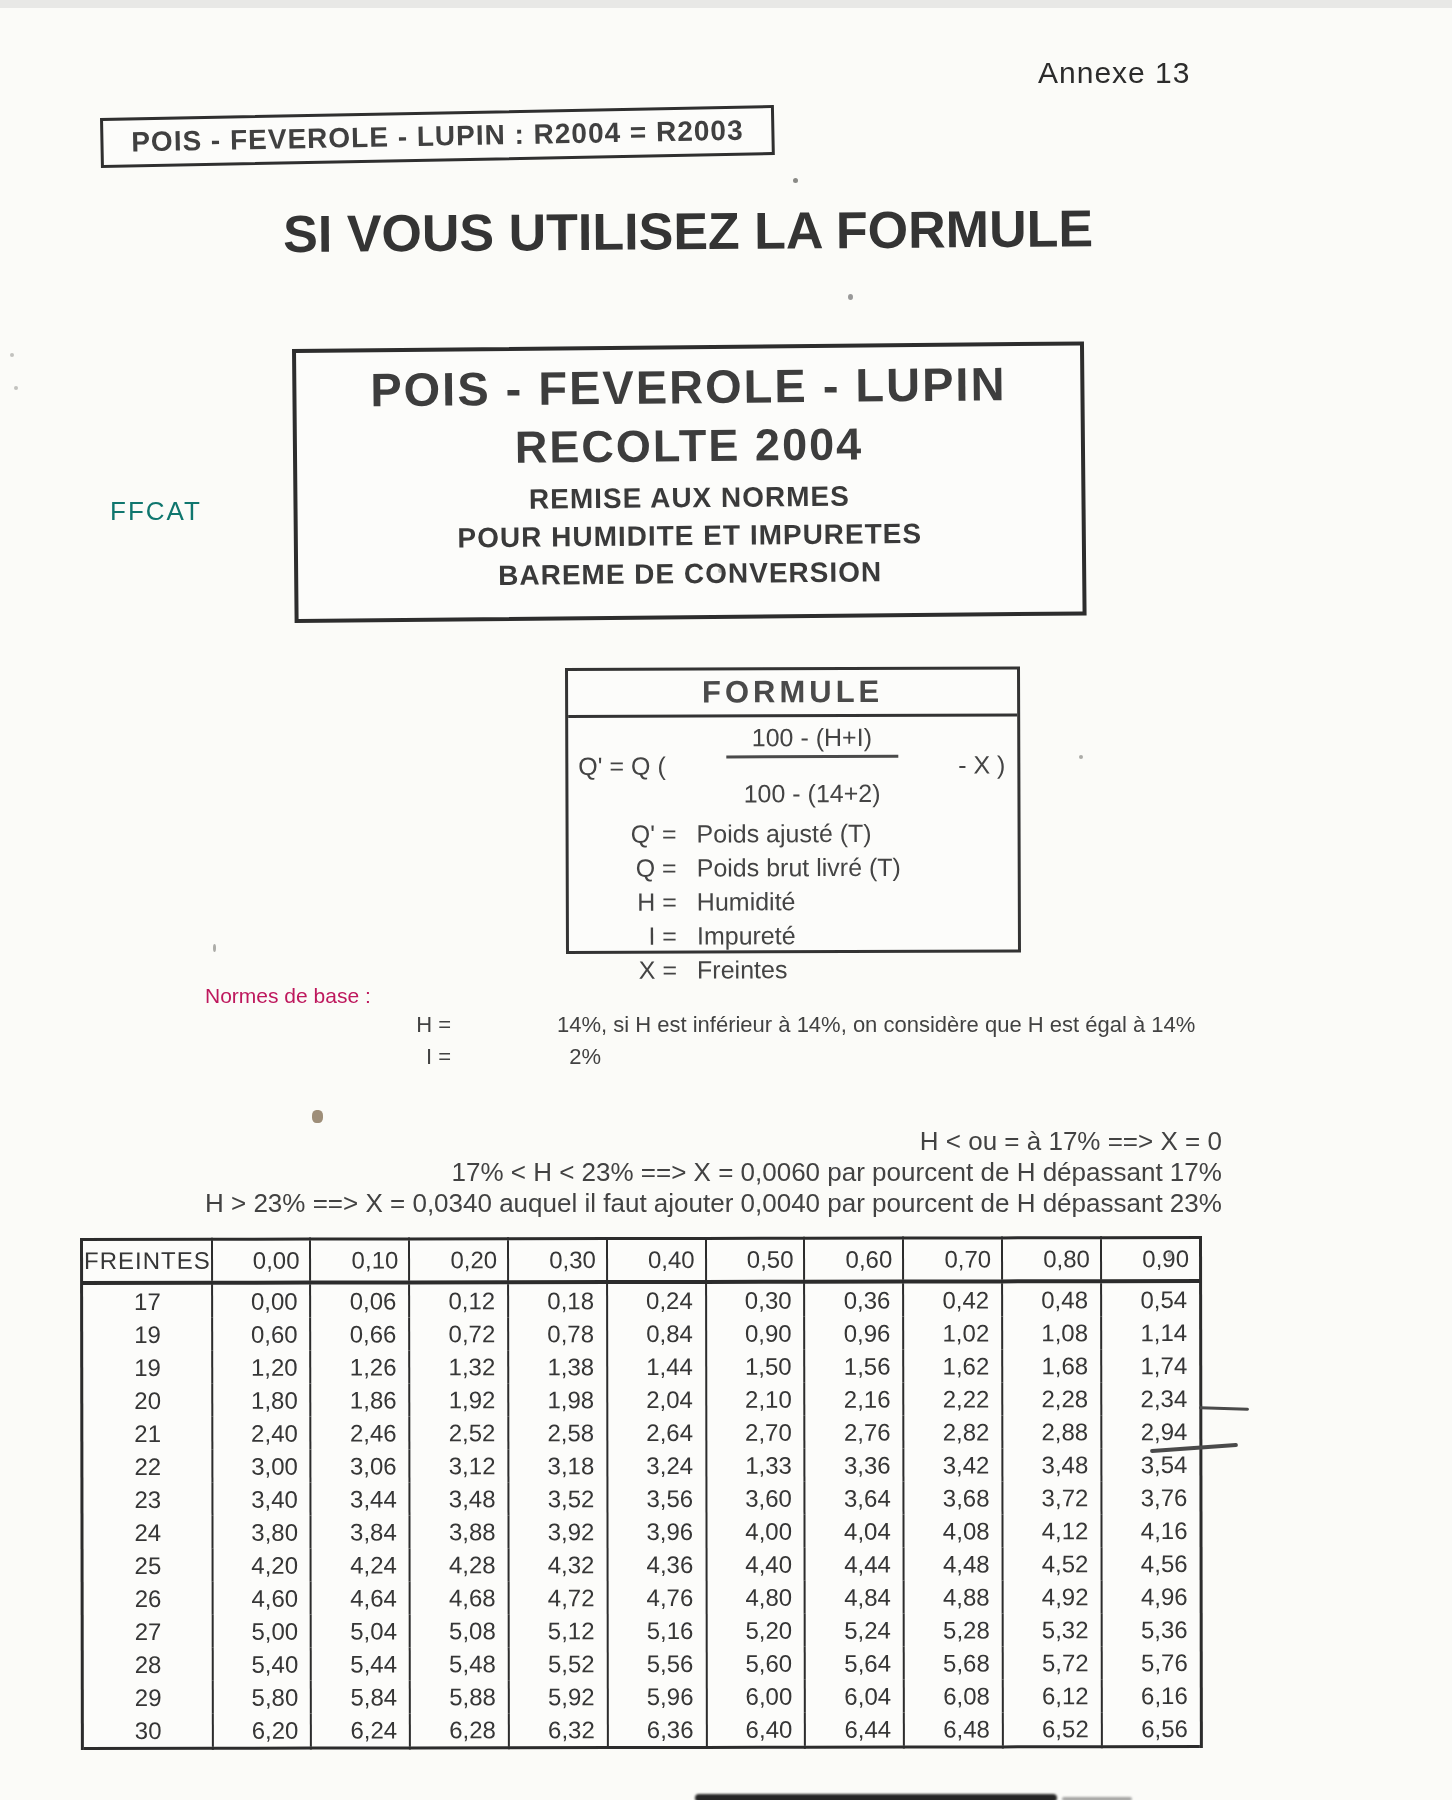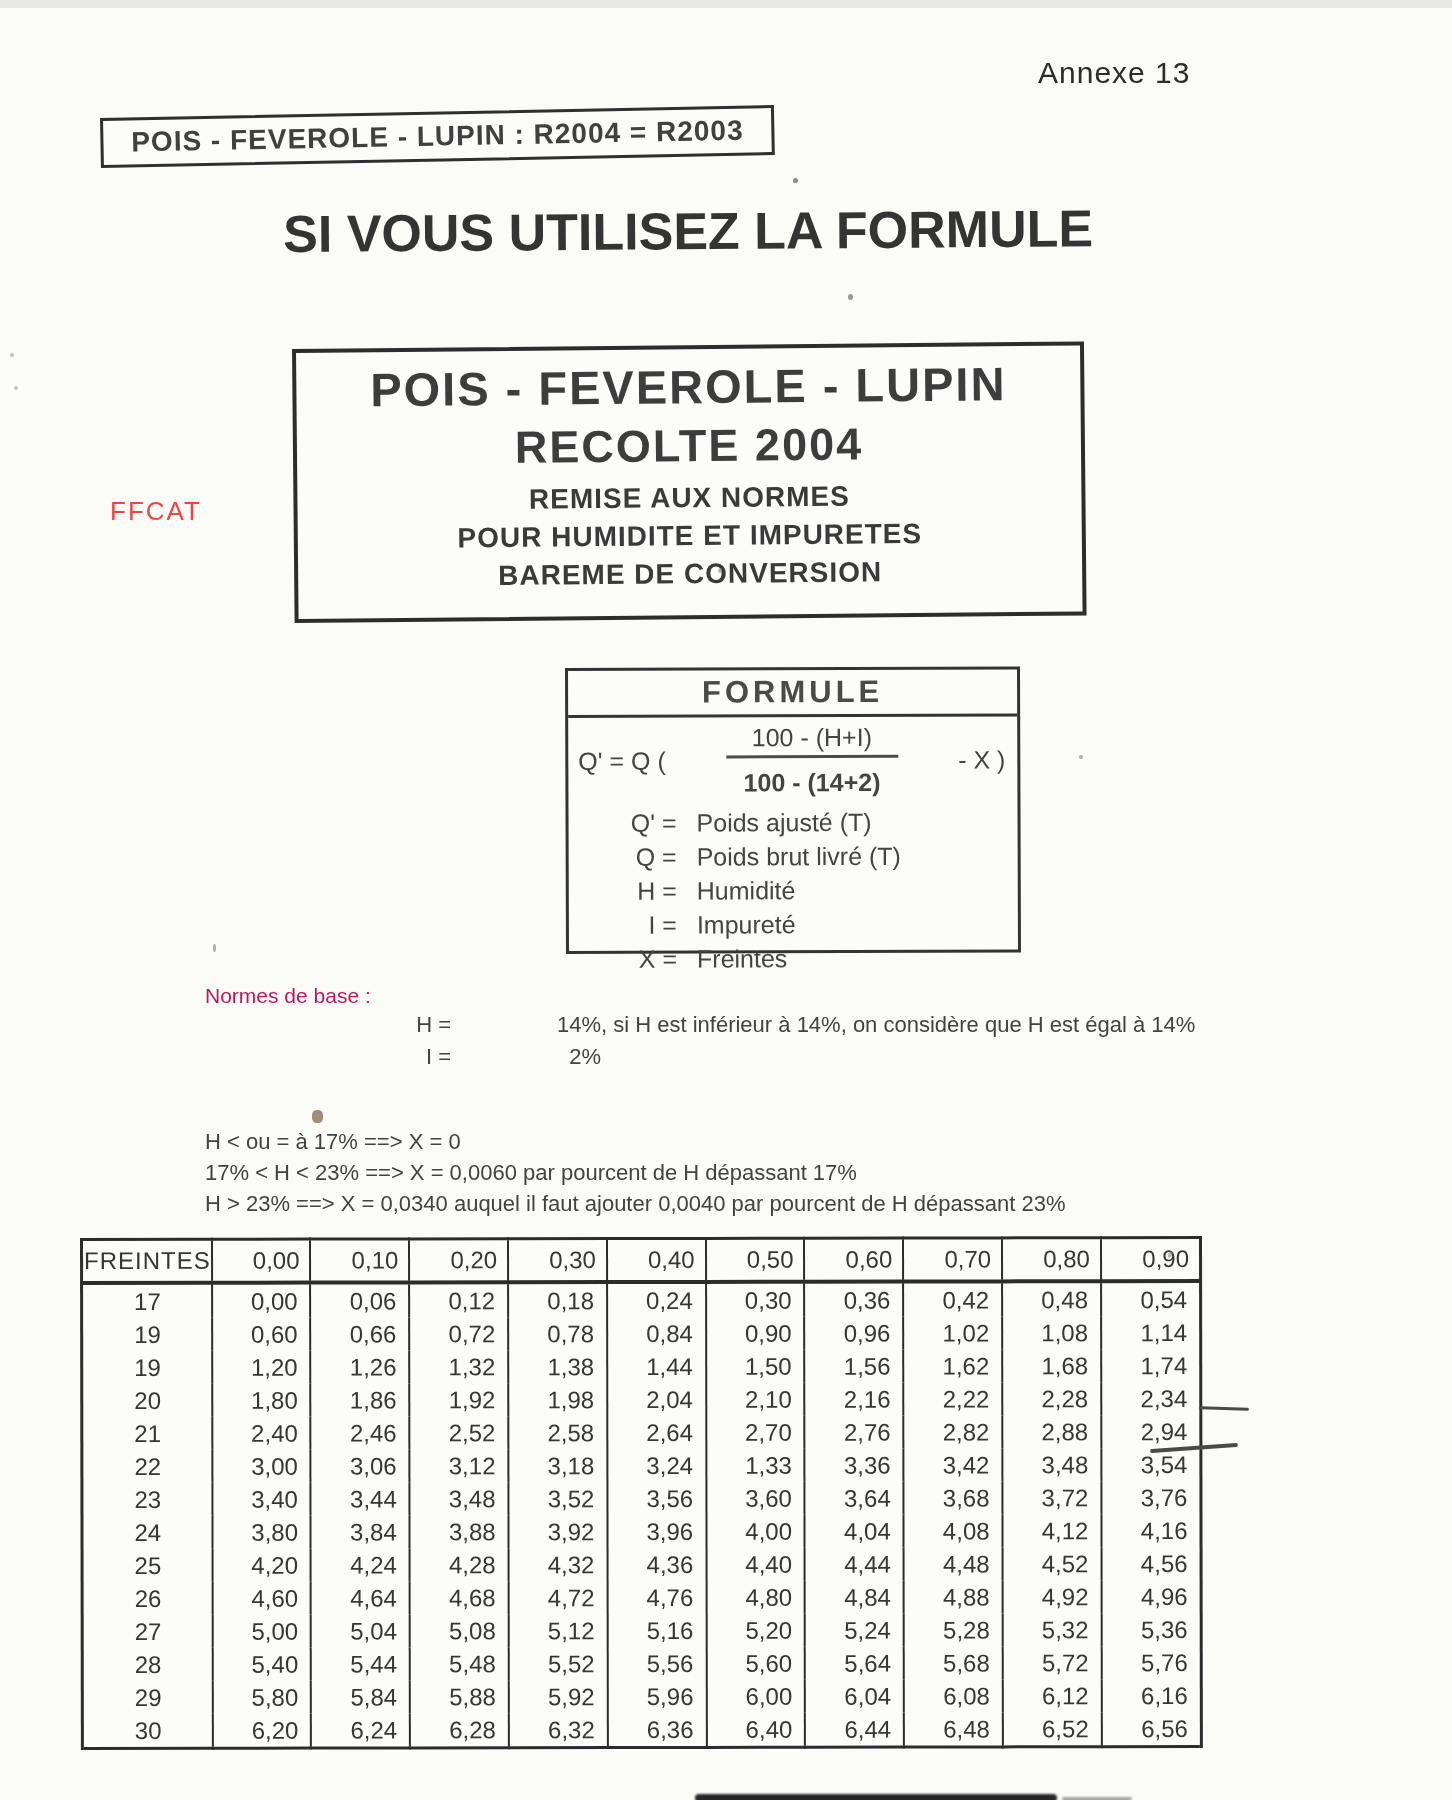--- a/index.html
+++ b/index.html
@@ -20,21 +20,21 @@
   .top-box span { font-size:28px; font-weight:bold; color:#404040; letter-spacing:1px; white-space:nowrap; }
 
   
   .headline {
     position:absolute; left:283px; top:196px; font-size:52px; font-weight:bold;
     color:#343434; letter-spacing:0px; transform:rotate(-0.4deg); transform-origin:left top;
     white-space:nowrap;
   }
 
   
-  .ffcat { position:absolute; left:110px; top:488px; font-size:26px; letter-spacing:2px; color:#ef4444; }
+  .ffcat { position:absolute; left:110px; top:488px; font-size:26px; letter-spacing:2px; color:#0f766e; }
 
   
   .main-box {
     position:absolute; left:292px; top:341px; width:784px; height:266px;
     border:4px solid #2d2d2d; transform:rotate(-0.55deg); transform-origin:left top;
     display:flex; flex-direction:column; align-items:center; background:#fcfcfa;
   }
   .mb-line1 { margin-top:10px; font-size:47px; font-weight:bold; letter-spacing:2px; color:#3d3d3d; white-space:nowrap; }
   .mb-line2 { margin-top:6px; font-size:45px; font-weight:bold; letter-spacing:2px; color:#3d3d3d; }
   .mb-line3 { margin-top:10px; font-size:28px; font-weight:bold; letter-spacing:1px; color:#3a3a3a; }
@@ -48,37 +48,37 @@
     box-sizing:border-box;
   }
   .f-title {
     height:44px; border-bottom:3px solid #333; display:flex; align-items:center; justify-content:center;
     font-size:31px; font-weight:bold; letter-spacing:4px; color:#4a4a4a;
   }
   .f-line { display:flex; align-items:center; padding:6px 12px 2px 10px; font-size:25px; color:#444; }
   .f-lhs { white-space:nowrap; }
   .frac { display:inline-flex; flex-direction:column; align-items:center; flex:1; margin:0 6px; }
   .frac .num { border-bottom:3px solid #4a4a4a; padding:0 26px 3px 26px; }
-  .frac .den { padding-top:10px;font-weight:bold; }
+  .frac .den { padding-top:21px; }
   .f-rhs { white-space:nowrap; }
   .defs { margin-top:6px; }
   .def-row { display:flex; font-size:25px; line-height:34px; color:#444; }
   .def-sym { width:108px; text-align:right; white-space:nowrap; }
   .def-meaning { margin-left:20px; white-space:nowrap; }
 
   
   .normes-label { position:absolute; left:205px; top:976px; font-size:21px; color:#be185d; }
   .norme-row { position:absolute; left:385px; display:grid; grid-template-columns:66px 150px auto; font-size:22px; color:#424242; white-space:nowrap; }
   .norme-row .sym { text-align:right; }
   .norme-row .val { text-align:right; }
   .norme-h { top:1004px; }
   .norme-i { top:1036px; }
 
   
-  .rules { position:absolute; left:205px; top:1118px; font-size:22px; line-height:31px; color:#424242; }
+  .rules { position:absolute; left:205px; top:1118px; font-size:26px; line-height:31px; color:#424242;text-align:right; }
   .rules div { white-space:nowrap; }
 
   
   .freintes {
     position:absolute; left:80px; top:1230px; width:1122px;
     border-collapse:collapse; font-size:24px; color:#363636;
     transform:rotate(-0.1deg); transform-origin:left top; background:#fcfcfa;
   }
   .freintes, .freintes tr { border:3px solid #2c2c2c; }
   .freintes th, .freintes td { border-left:2px solid #2c2c2c; font-weight:normal; }

